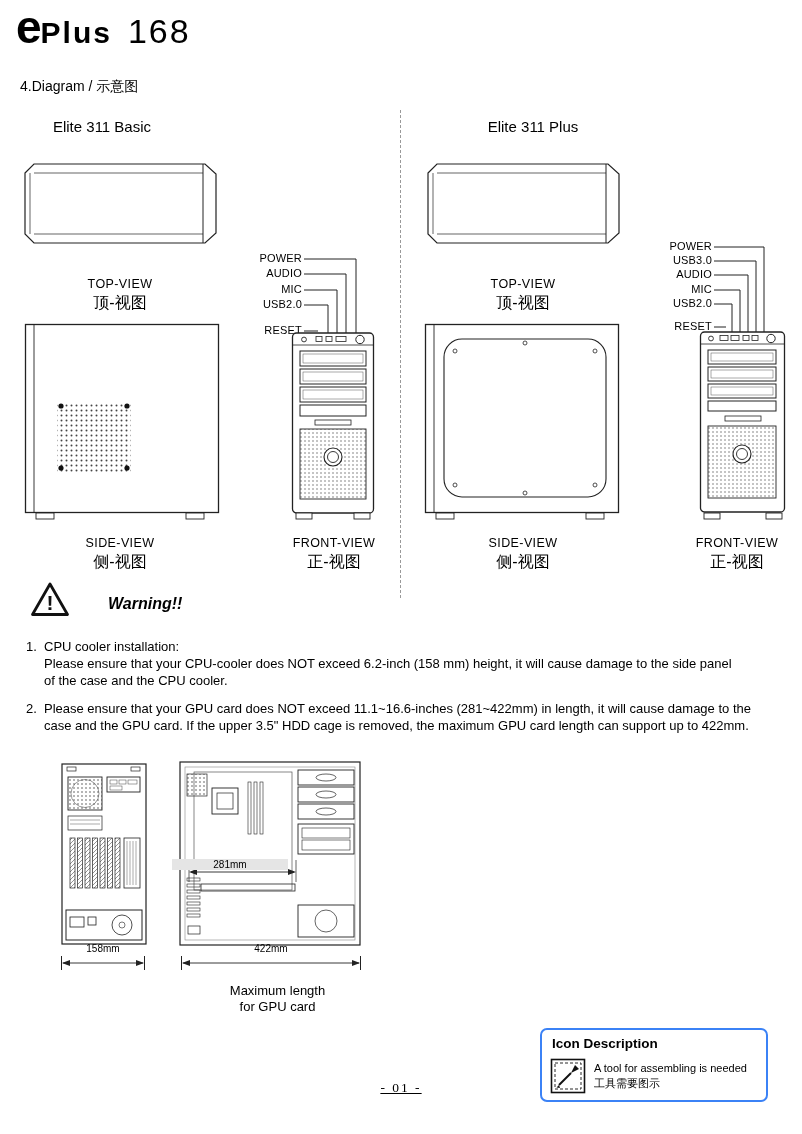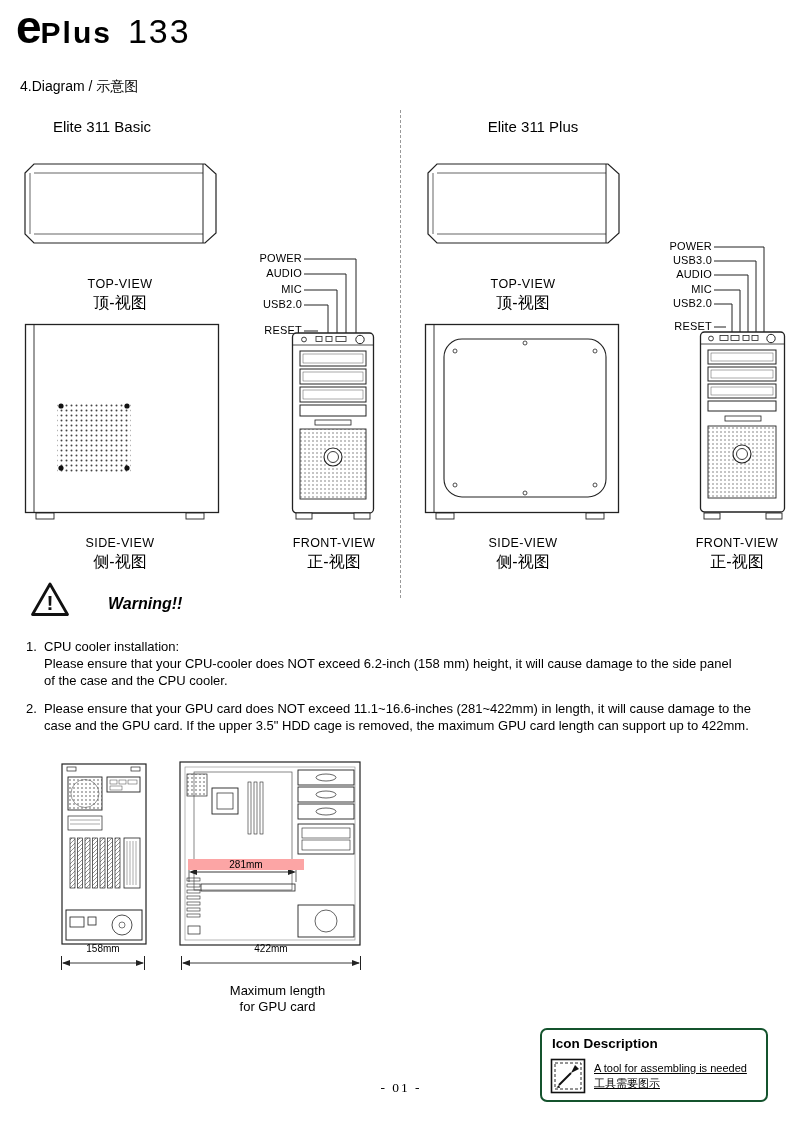--- a/index.html
+++ b/index.html
@@ -22,40 +22,40 @@
   .port-label{ font-size:11px; width:70px; text-align:right; letter-spacing:.2px; }
 
   .divider { border-left:1.2px dashed #999; width:0; }
 
   .warn-title { font-size:16px; font-weight:700; font-style:italic;margin-left:32px; }
   .list-item { display:flex; font-size:13px; line-height:17px; }
   .list-no   { width:18px; flex:0 0 18px; }
   .dim-label { font-size:10px; }
   .caption   { font-size:13px; line-height:16px; }
 
-  .icon-box { border:2px solid #14532d; border-radius:7px; background:#fff; }
+  .icon-box { border:2px solid #3b82f6; border-radius:7px; background:#fff; }
   .icon-box-title { font-size:13.5px; font-weight:700; padding:6px 0 0 10px; }
-  .icon-box-row { display:flex; align-items:flex-start; padding:7px 8px 0 8px;text-decoration:underline; }
+  .icon-box-row { display:flex; align-items:flex-start; padding:7px 8px 0 8px; }
   .icon-box-texts { margin-left:8px; padding-top:3px; }
   .icon-line-en { font-size:11px; line-height:15px; }
   .icon-line-cn { font-size:11px; line-height:15px; }
 
   .page-num { font-family:"Liberation Serif","DejaVu Serif",serif; font-size:13.5px; letter-spacing:2px; }
 
   svg { display:block; }
 </style>
 </head>
 <body>
 
 <div id="page" style="position:relative;width:802px;height:1134px;">
 
   <div class="abs logo" style="left:16px;top:4px;">
     <span class="logo-e">e</span>
       <span class="logo-lite">Plus</span>
-    <span class="logo-num">133</span>
+    <span class="logo-num">168</span>
   </div>
 
   <div class="abs section-title" style="left:20px;top:78px;">4.Diagram / 示意图</div>
 
   <div class="abs ctr col-title" style="left:12px;top:118px;width:180px;">Elite 311 Basic</div>
   <div class="abs ctr col-title" style="left:438px;top:118px;width:190px;">Elite 311 Plus</div>
 
   <div class="abs divider" style="left:400px;top:110px;height:488px;"></div>
 
   <svg class="abs" style="left:22px;top:162px;" width="197" height="85" viewBox="0 0 197 85">
@@ -341,21 +341,21 @@
       <polygon points="11,112 19,109 19,115" fill="#222"></polygon>
       <polygon points="118,112 110,109 110,115" fill="#222"></polygon>
     </g>
     <g>
       <rect x="120" y="145" width="56" height="32" fill="none" stroke="#222" stroke-width="0.9"></rect>
       <circle cx="148" cy="161" r="11" fill="none" stroke="#222" stroke-width="0.7"></circle>
     </g>
     <rect x="10" y="166" width="12" height="8" fill="none" stroke="#222" stroke-width="0.7"></rect>
   </svg>
 
-  <div class="abs ctr dim-label" style="left:188px;top:859px;width:116px;background:#fca5a5;">281mm</div>
+  <div class="abs ctr dim-label" style="left:172px;top:859px;width:116px;background:#e5e5e5;">281mm</div>
 
   <div class="abs ctr dim-label" style="left:60px;top:943px;width:86px;">158mm</div>
   <svg class="abs" style="left:60px;top:956px;" width="86" height="14" viewBox="0 0 86 14">
     <line x1="1.5" y1="0" x2="1.5" y2="14" stroke="#222" stroke-width="1"></line>
     <line x1="84.5" y1="0" x2="84.5" y2="14" stroke="#222" stroke-width="1"></line>
     <line x1="3" y1="7" x2="83" y2="7" stroke="#222" stroke-width="0.9"></line>
     <polygon points="2,7 10,4 10,10" fill="#222"></polygon>
     <polygon points="84,7 76,4 76,10" fill="#222"></polygon>
   </svg>
 
@@ -381,15 +381,15 @@
         <path d="M21,15 L25,7 L29,11 Z" fill="#111"></path>
         <polygon points="9,27 6.5,29.5 10,30" fill="#111"></polygon>
       </svg>
       <div class="icon-box-texts">
         <div class="icon-line-en">A tool for assembling is needed</div>
         <div class="icon-line-cn">工具需要图示</div>
       </div>
     </div>
   </div>
 
-  <div class="abs ctr page-num" style="left:331px;top:1080px;width:140px;">- 01 -</div>
+  <div class="abs ctr page-num" style="left:331px;top:1080px;width:140px;text-decoration:underline;">- 01 -</div>
 
 </div>
 
 </body></html>

